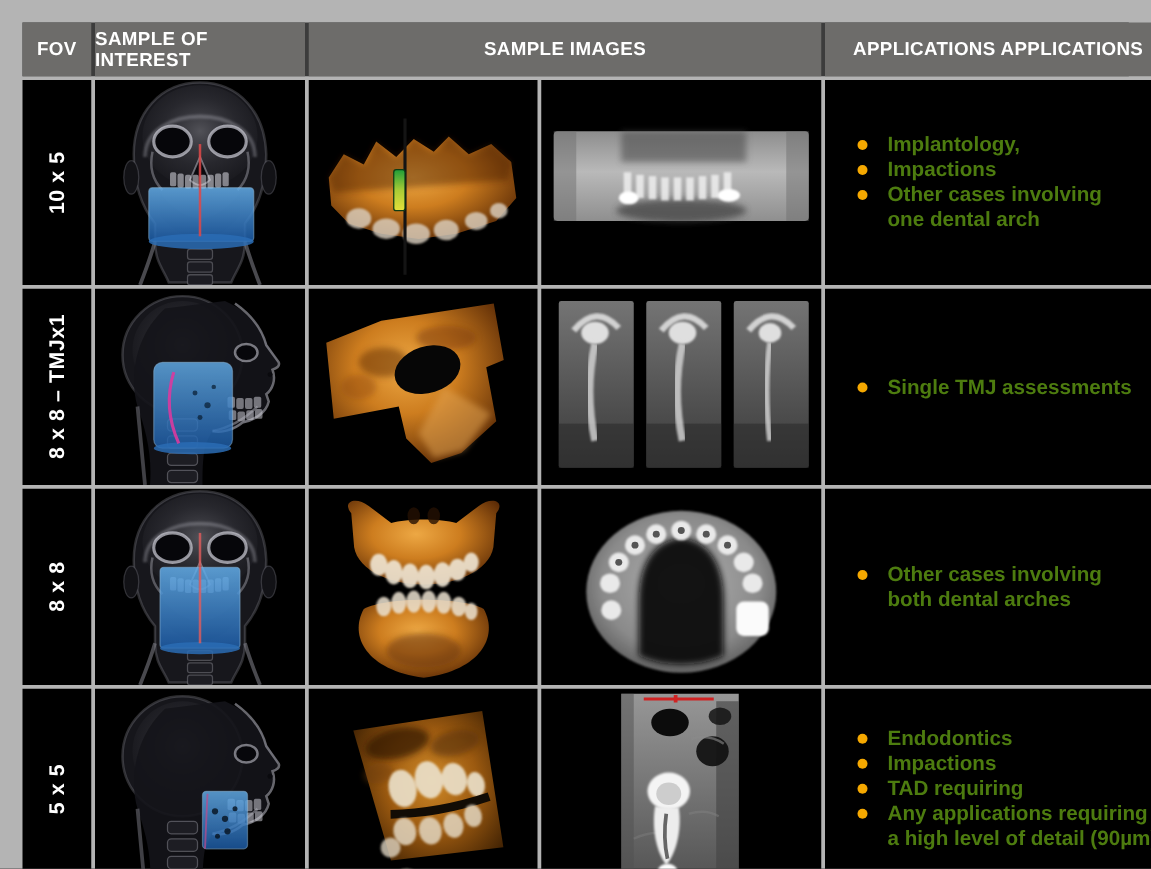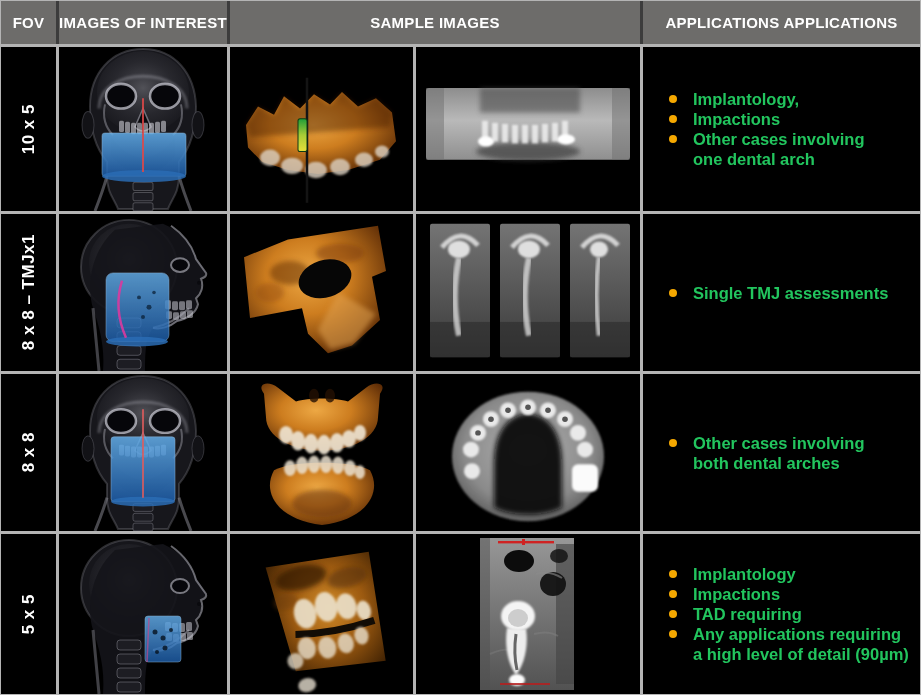--- a/index.html
+++ b/index.html
@@ -1,20 +1,20 @@
 <!DOCTYPE html>
 <html><head>
 <meta charset="utf-8">
 <style>
   html,body{margin:0;padding:0;background:#222;}
   *{box-sizing:border-box;}
   .table{
     width:921px;height:695px;
     background:#b4b4b4;
-    padding:1px;
+    padding:18px;
     display:flex;flex-direction:column;row-gap:3px;
     font-family:"Liberation Sans",sans-serif;
   }
   .header-row{
     height:43px;flex:0 0 43px;
     display:flex;column-gap:3px;
     background:#3c3c3c;
   }
   .header-cell{
     background:#6d6c6a;color:#fff;
@@ -40,21 +40,21 @@
   .sample-pair{display:flex;column-gap:3px;background:transparent;}
   .sub-a{width:183px;flex:0 0 183px;}
   .sub-b{width:224px;flex:0 0 224px;}
   .cell svg{display:block;width:100%;height:100%;}
   .apps-cell{display:flex;align-items:center;}
   ul.apps{
     list-style:none;margin:0;padding:0 6px 0 26px;
   }
   ul.apps li{
     display:flex;align-items:flex-start;
-    color:#22c55e;font-weight:700;font-size:16.5px;line-height:20px;
+    color:#4d7c0f;font-weight:700;font-size:16.5px;line-height:20px;
   }
   .bullet{
     flex:0 0 8px;width:8px;height:8px;border-radius:50%;
     background:#f5a800;margin:6px 16px 0 0;
   }
   .li-text{white-space:pre-line;}
 </style>
 </head>
 <body>
 
@@ -166,21 +166,21 @@
       </g>
       <path d="M34,96 C36,118 38,140 40,160" stroke="#80808a" stroke-opacity=".5" stroke-width="3" fill="none"></path>
     </g>
   </defs>
 </svg>
 
 <div class="table">
 
   <div class="header-row">
     <div class="header-cell col-fov">FOV</div>
-    <div class="header-cell col-roi">IMAGES OF INTEREST</div>
+    <div class="header-cell col-roi">SAMPLE OF INTEREST</div>
     <div class="header-cell col-sample">SAMPLE IMAGES</div>
     <div class="header-cell col-apps">APPLICATIONS APPLICATIONS</div>
   </div>
 
   <div class="body-row row-1">
     <div class="cell col-fov fov-cell">
       <span class="fov-label">10 x 5</span>
     </div>
     <div class="cell col-roi">
       <svg viewBox="0 0 168 160" preserveAspectRatio="none">
@@ -456,21 +456,21 @@
           <rect x="82" y="7" width="56" height="2.4" fill="#cf2323"></rect>
           <rect x="106" y="5" width="3" height="6" fill="#cf2323"></rect>
           <rect x="84" y="149" width="50" height="2" fill="#b52020" opacity=".85"></rect>
         </svg>
       </div>
     </div>
     <div class="cell col-apps apps-cell">
       <ul class="apps">
         <li>
             <span class="bullet"></span>
-            <span class="li-text">Implantology</span>
+            <span class="li-text">Endodontics</span>
           </li>
         <li>
             <span class="bullet"></span>
             <span class="li-text">Impactions</span>
           </li>
         <li>
             <span class="bullet"></span>
             <span class="li-text">TAD requiring</span>
           </li>
         <li>

